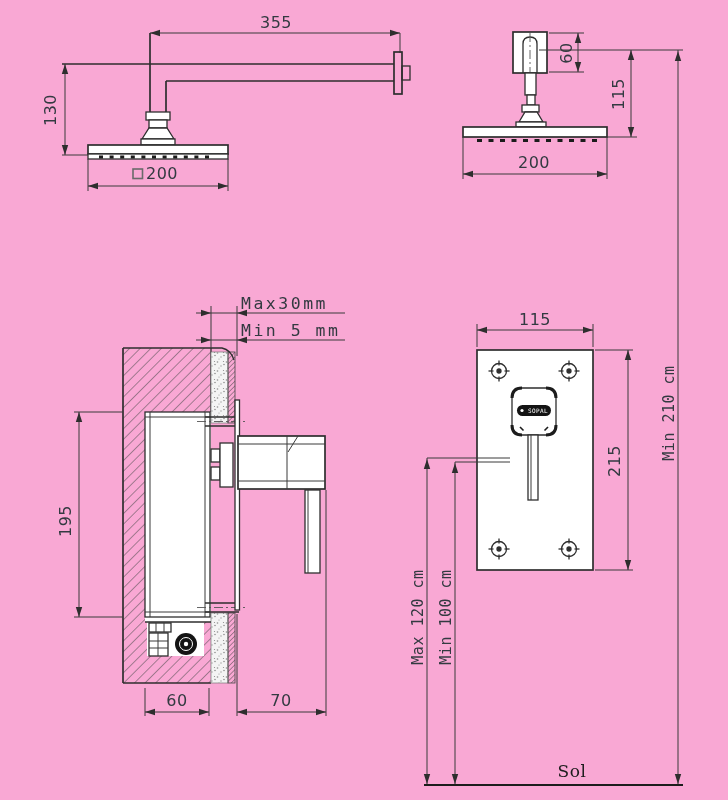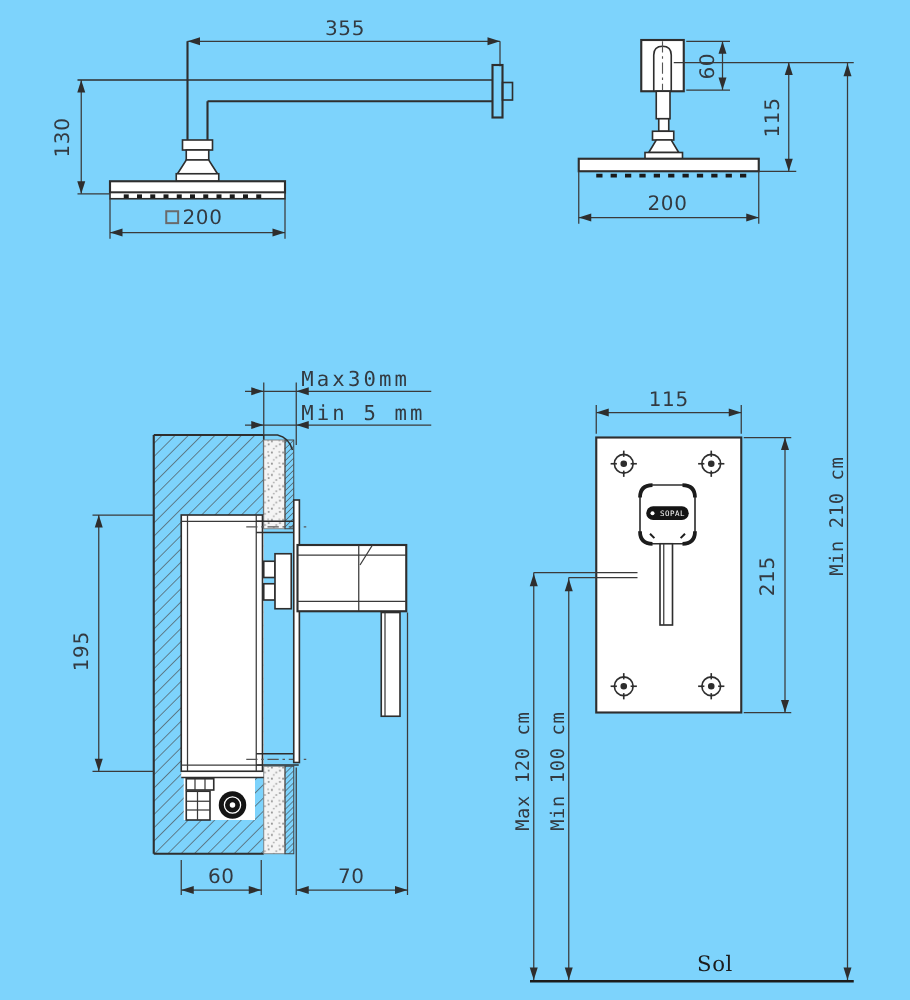--- a/index.html
+++ b/index.html
@@ -1,16 +1,16 @@
 <!DOCTYPE html>
 <html><head>
 <meta charset="utf-8">
 <style>
   html,body{margin:0;padding:0;background:#ffffff;}
-  .canvas{position:relative;width:728px;height:800px;background:#7dd3fc;overflow:hidden;}
+  .canvas{position:relative;width:728px;height:800px;background:#f9a8d4;overflow:hidden;}
   svg{display:block;}
   .thick{stroke:#2e2e2e;stroke-width:1.7;fill:none;}
   .med{stroke:#2e2e2e;stroke-width:1.3;fill:none;}
   .thin{stroke:#3a3a3a;stroke-width:1;fill:none;}
   .dim{stroke:#3a3a3a;stroke-width:1;fill:none;}
   .cl{stroke:#555;stroke-width:0.9;fill:none;stroke-dasharray:9 3 2 3;}
   .arrow{fill:#2e2e2e;stroke:none;}
   .whitefill{fill:#ffffff;}
   text{fill:#333a41;}
   .num{font-family:"DejaVu Sans","Liberation Sans",sans-serif;font-size:16px;letter-spacing:0.5px;}

